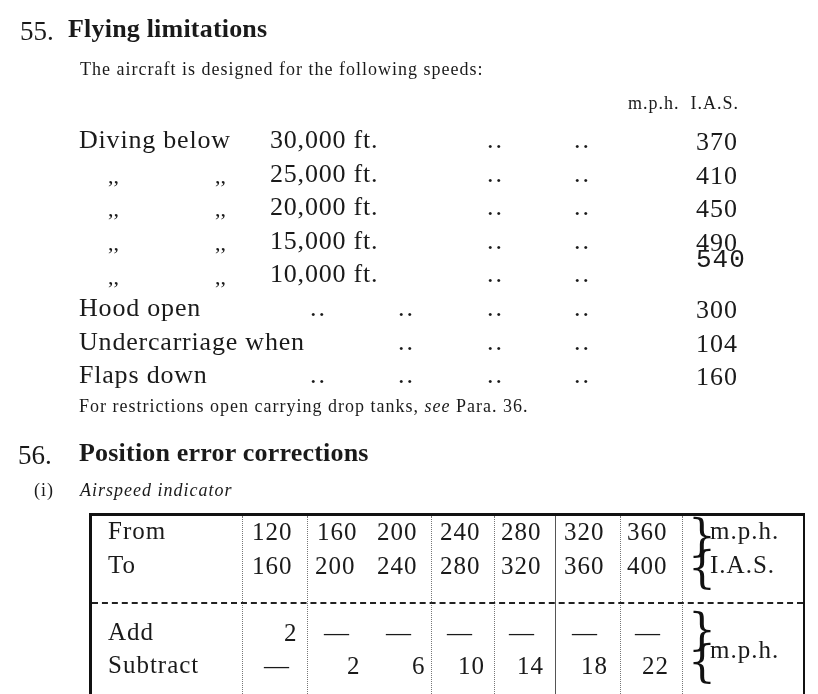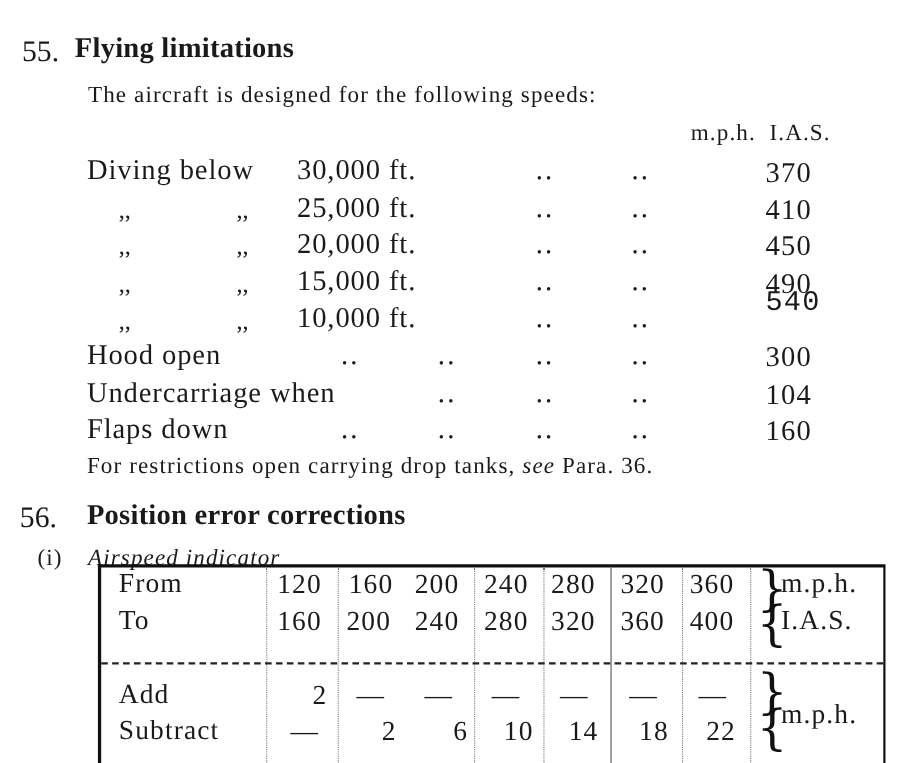--- a/index.html
+++ b/index.html
@@ -8,24 +8,24 @@
       background: #ffffff;
     }
     body {
       width: 818px;
       height: 694px;
       position: relative;
       overflow: hidden;
       font-family: "Liberation Serif", "DejaVu Serif", serif;
       color: #1a1a1a;
     }
-    .abs { position: absolute; white-space: nowrap; margin-top: 15px; }
+    .abs { position: absolute; white-space: nowrap; }
     .num { font-size: 27px; }
     .heading { font-size: 26px; font-weight: bold; letter-spacing: 0.2px; }
-    .body-text { font-size: 21px; letter-spacing: 1px; }
+    .body-text { font-size: 18px; letter-spacing: 1px; }
     .row-text { font-size: 26px; letter-spacing: 0.8px; }
     .val { font-size: 26px; letter-spacing: 1px; }
     .dots { font-size: 26px; letter-spacing: 2px; }
     .ditto { font-size: 22px; }
     .ital { font-style: italic; }
 
     
     .pec-table {
       position: absolute;
       left: 89px;

